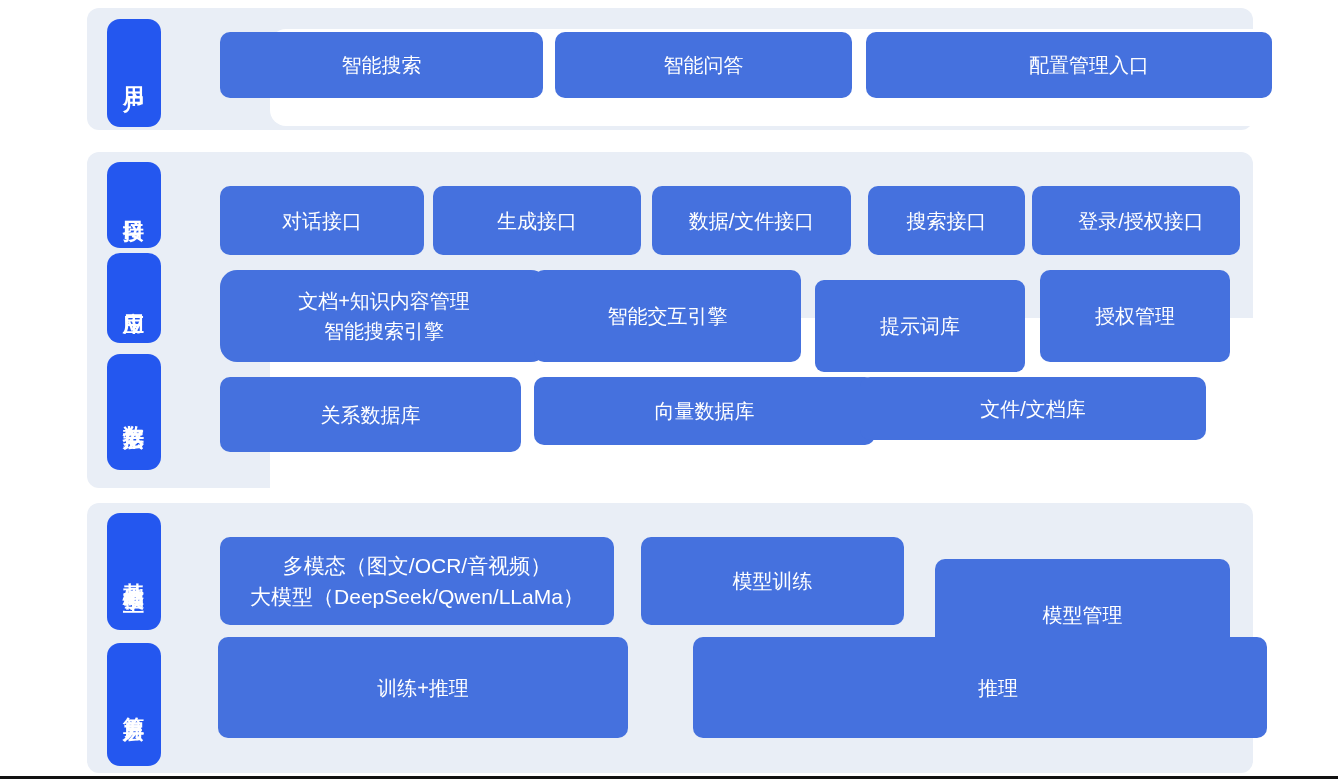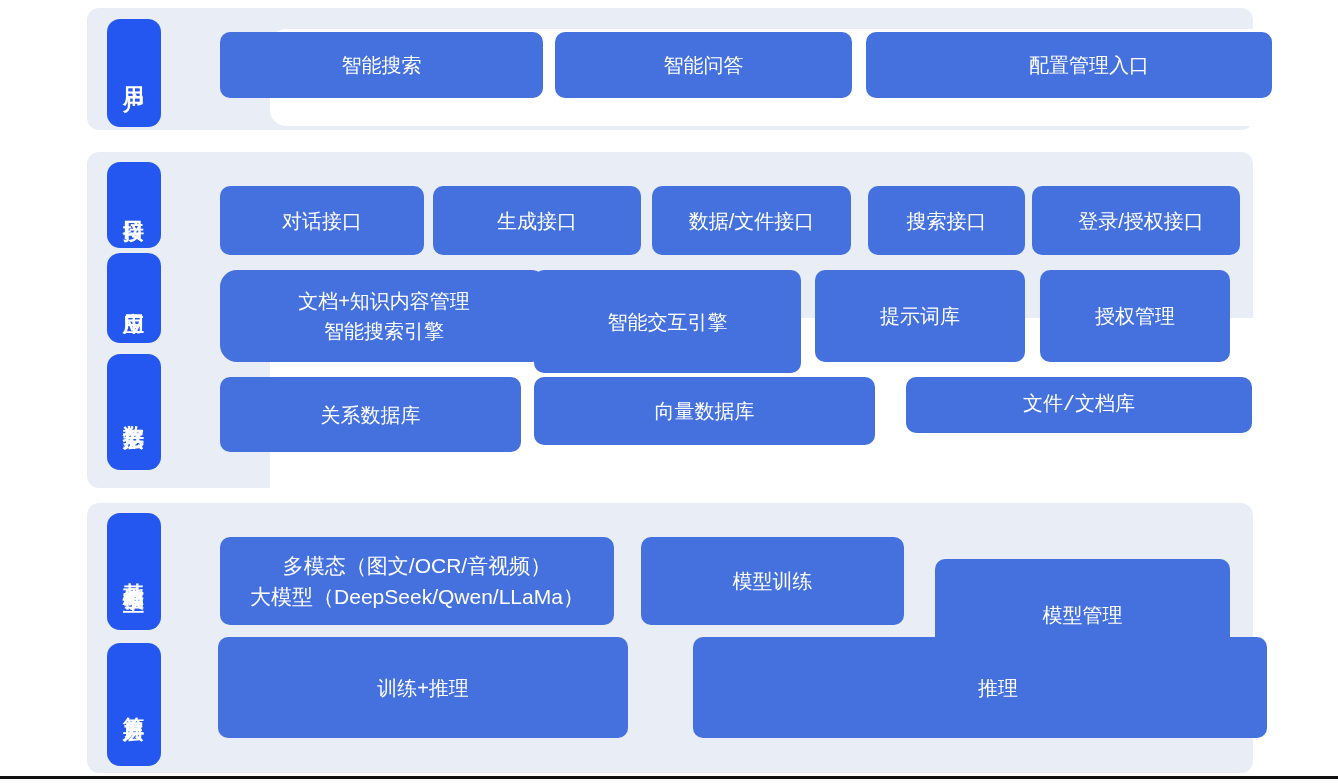--- a/index.html
+++ b/index.html
@@ -37,28 +37,28 @@
 
   
   .b-dialog{left:220px;top:186px;width:204px;height:69px;}
   .b-gen{left:433px;top:186px;width:208px;height:69px;}
   .b-datafile{left:652px;top:186px;width:199px;height:69px;}
   .b-searchapi{left:868px;top:186px;width:157px;height:69px;}
   .b-loginauth{left:1032px;top:186px;width:198px;height:69px;padding-left:10px;}
 
   
   .b-docmgmt{left:220px;top:270px;width:328px;height:92px;border-radius:17px;}
-  .b-interact{left:534px;top:270px;width:267px;height:103px;}
-  .b-prompt{left:815px;top:270px;width:210px;height:92px;}
+  .b-interact{left:534px;top:270px;width:267px;height:92px;}
+  .b-prompt{left:815px;top:280px;width:210px;height:92px;border-radius:9px;}
   .b-authmgmt{left:1040px;top:270px;width:190px;height:92px;}
 
   
   .b-reldb{left:220px;top:377px;width:301px;height:75px;}
   .b-vecdb{left:534px;top:377px;width:341px;height:68px;}
-  .b-filedb{left:906px;top:377px;width:346px;height:56px;font-family:Liberation Mono, monospace;}
+  .b-filedb{left:860px;top:377px;width:346px;height:63px;}
 
   
   .b-multimodal{left:220px;top:537px;width:394px;height:88px;font-size:21px;}
   .b-training{left:641px;top:537px;width:263px;height:88px;}
   .b-modelmgmt{left:935px;top:559px;width:295px;height:112px;}
 
   
   .b-traininfer{left:218px;top:637px;width:410px;height:101px;}
   .b-infer{left:693px;top:637px;width:538px;height:101px;padding-left:36px;}
 

